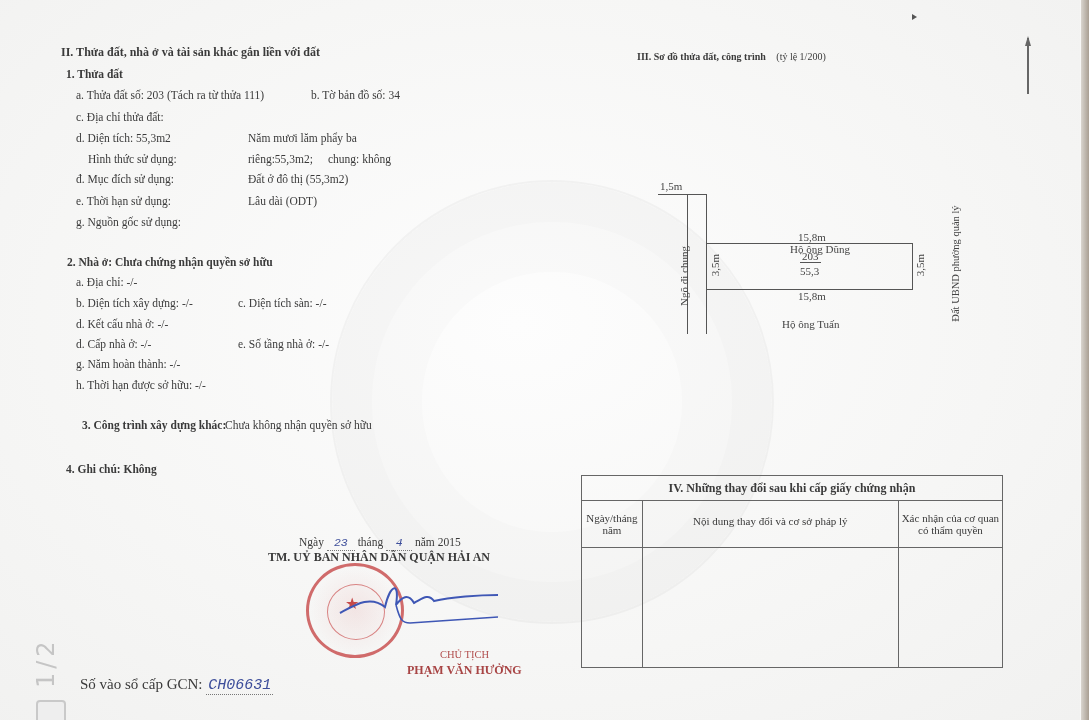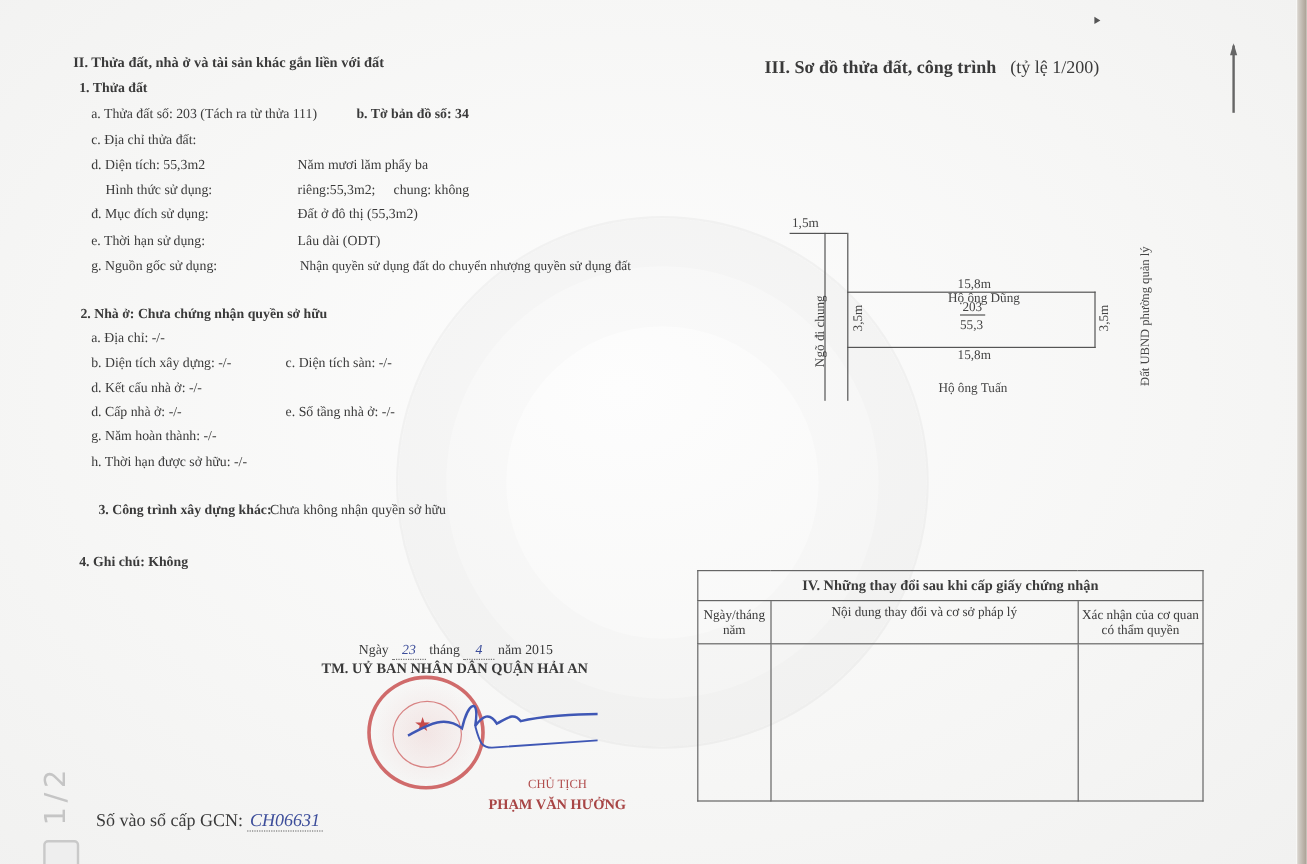--- a/index.html
+++ b/index.html
@@ -25,21 +25,21 @@
   }
   .t { position: absolute; font-size: 11.5px; white-space: nowrap; line-height: 14px; }
   .b { font-weight: bold; }
   .h2 { font-size: 12px; }
   .page-indicator-wrap { position: absolute; left: 30px; top: 620px; width: 40px; height: 70px; }
   .corner-box {
     position: absolute; left: 36px; top: 700px; width: 26px; height: 24px;
     border: 2px solid #c9c9c9; border-radius: 4px; background: #eee;
   }
   .handwrite {
-    font-family: Liberation Serif, serif; font-style: italic; color: #3c4d9a;
+    font-family: Liberation Mono, monospace; font-style: italic; color: #3c4d9a;
   }
   
   .diagram { position: absolute; left: 640px; top: 170px; width: 330px; height: 170px; }
   .line { position: absolute; background: #555; }
   .dlabel { position: absolute; font-size: 11px; white-space: nowrap; color: #444; }
   .vert { transform: rotate(-90deg); transform-origin: center; }
   
   .changes-table {
     position: absolute; left: 581px; top: 475px; width: 422px; height: 193px;
     border-collapse: collapse; font-size: 11px; border-radius: 16px;
@@ -69,33 +69,32 @@
 </style>
 </head>
 <body>
 
 <div class="page">
   <div class="watermark"></div>
 
   <div class="t b h2" style="left:61px;top:45px;">II. Thửa đất, nhà ở và tài sản khác gắn liền với đất</div>
   <div class="t b" style="left:66px;top:67px;">1. Thửa đất</div>
   <div class="t" style="left:76px;top:88px;">a. Thửa đất số: 203 (Tách ra từ thửa 111)</div>
-  <div class="t" style="left:297px;top:88px;font-weight:bold;">b. Tờ bản đồ số: 34</div>
+  <div class="t" style="left:311px;top:88px;">b. Tờ bản đồ số: 34</div>
   <div class="t" style="left:76px;top:110px;">c. Địa chỉ thửa đất:</div>
   <div class="t" style="left:76px;top:131px;">d. Diện tích: 55,3m2</div>
   <div class="t" style="left:248px;top:131px;">Năm mươi lăm phẩy ba</div>
   <div class="t" style="left:88px;top:152px;">Hình thức sử dụng:</div>
   <div class="t" style="left:248px;top:152px;">riêng:55,3m2;</div>
   <div class="t" style="left:328px;top:152px;">chung: không</div>
   <div class="t" style="left:76px;top:172px;">đ. Mục đích sử dụng:</div>
   <div class="t" style="left:248px;top:172px;">Đất ở đô thị (55,3m2)</div>
   <div class="t" style="left:76px;top:194px;">e. Thời hạn sử dụng:</div>
   <div class="t" style="left:248px;top:194px;">Lâu dài (ODT)</div>
   <div class="t" style="left:76px;top:215px;">g. Nguồn gốc sử dụng:</div>
-  <div class="t" style="left:250px;top:215px;font-size:11px;">Nhận quyền sử dụng đất do chuyển nhượng quyền sử dụng đất</div>
 
   <div class="t b" style="left:67px;top:255px;">2. Nhà ở: Chưa chứng nhận quyền sở hữu</div>
   <div class="t" style="left:76px;top:275px;">a. Địa chỉ: -/-</div>
   <div class="t" style="left:76px;top:296px;">b. Diện tích xây dựng: -/-</div>
   <div class="t" style="left:238px;top:296px;">c. Diện tích sàn: -/-</div>
   <div class="t" style="left:76px;top:317px;">d. Kết cấu nhà ở: -/-</div>
   <div class="t" style="left:76px;top:337px;">d. Cấp nhà ở: -/-</div>
   <div class="t" style="left:238px;top:337px;">e. Số tầng nhà ở: -/-</div>
   <div class="t" style="left:76px;top:357px;">g. Năm hoàn thành: -/-</div>
   <div class="t" style="left:76px;top:378px;">h. Thời hạn được sở hữu: -/-</div>
@@ -124,21 +123,21 @@
   </svg>
 
   <div class="t" style="left:440px;top:648px;font-size:10.5px;color:#b14d4d;">CHỦ TỊCH</div>
   <div class="t b" style="left:407px;top:663px;color:#a84545;font-size:12px;">PHẠM VĂN HƯỞNG</div>
 
   <div class="t" style="left:80px;top:677px;font-size:15px;">
     <span>Số vào sổ cấp GCN:</span>
     <span class="handwrite" style="border-bottom:1px dotted #777;padding:0 2px;">CH06631</span>
   </div>
 
-  <div class="t" style="left:637px;top:50px;font-size:15px;">
+  <div class="t" style="left:637px;top:50px;font-size:10px;">
     <span class="b">III. Sơ đồ thửa đất, công trình</span>
     <span style="margin-left:8px;">(tỷ lệ 1/200)</span>
   </div>
   <div class="north-arrow"></div>
   <div class="speck"></div>
 
   <div class="diagram">
 
     <div class="dlabel" style="left:20px;top:10px;">1,5m</div>
     <div class="line" style="left:18px;top:24px;width:48px;height:1px;"></div>
@@ -159,21 +158,21 @@
     <div class="dlabel vert" style="left:250px;top:88px;width:130px;text-align:center;font-size:10.5px;">Đất UBND phường quản lý</div>
   </div>
 
   <table class="changes-table">
     <tbody>
         <tr>
       <th colspan="3" class="tbl-title">IV. Những thay đổi sau khi cấp giấy chứng nhận</th>
     </tr>
     <tr>
       <th class="col-head" style="width:61px;">Ngày/tháng năm</th>
-      <th class="col-head" style="width:288px;vertical-align:top;padding-top:3px;">Nội dung thay đổi và cơ sở pháp lý</th>
+      <th class="col-head" style="width:288px;vertical-align:top;padding-top:14px;">Nội dung thay đổi và cơ sở pháp lý</th>
       <th class="col-head" style="width:114px;">Xác nhận của cơ quan có thẩm quyền</th>
     </tr>
     <tr>
       <td></td>
       <td></td>
       <td></td>
     </tr>
   </tbody>
     </table>
 

